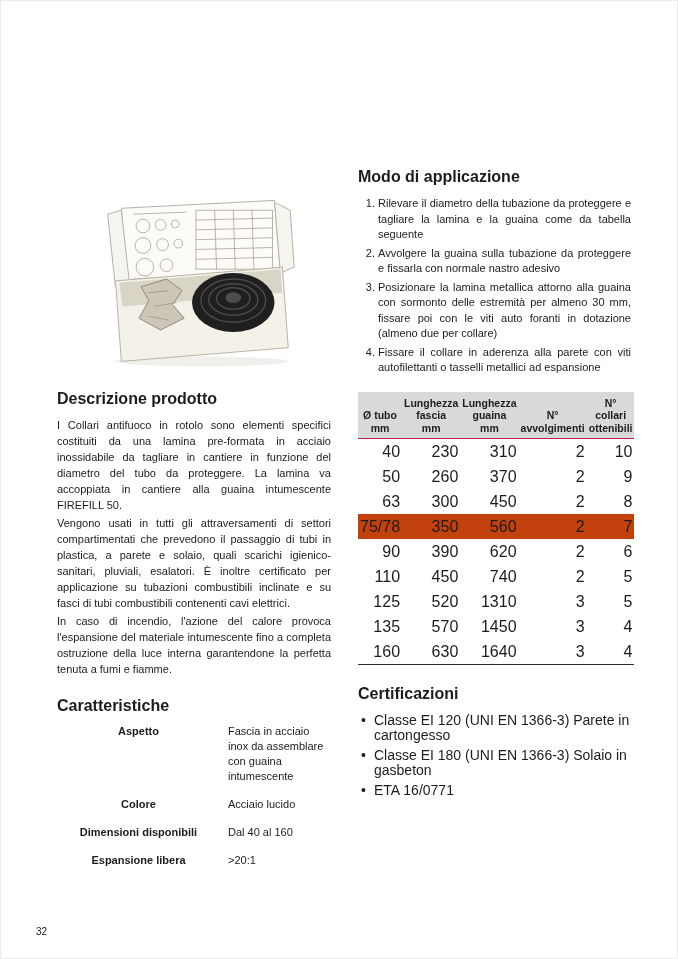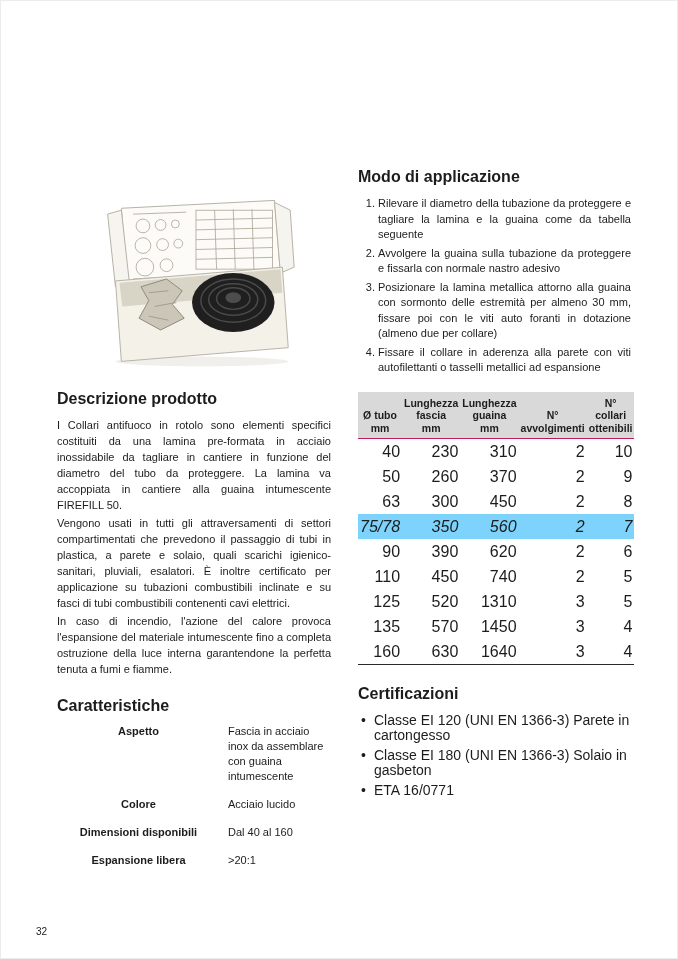--- a/index.html
+++ b/index.html
@@ -35,21 +35,21 @@
   ol.steps li { font-size:11px; line-height:15.5px; text-align:justify; margin-bottom:3px; }
 
   
   table.sizes { width:100%; border-collapse:collapse; margin-top:16px; }
   table.sizes th {
     background:#d9d9d9; font-weight:bold; font-size:10.5px; line-height:12.5px;
     padding:5px 2px 4px; vertical-align:bottom; white-space:pre-line;
     text-align:center; border-bottom:1px solid #be185d;
   }
   table.sizes td { font-size:16px; padding:3.5px 2px; text-align:right; }
-  table.sizes tbody tr:nth-child(4) { background:#7dd3fc;font-style:italic; }
+  table.sizes tbody tr:nth-child(4) { background:#c2410c; }
   table.sizes tbody tr:last-child td { border-bottom:1px solid #2a2a2a; }
 
   
   ul.certs { margin-top:10px; list-style:none; }
   ul.certs li { font-size:14px; line-height:15px; margin-bottom:5px; padding-left:16px; position:relative; }
   ul.certs li::before { content:"•"; position:absolute; left:3px; top:0; }
 
   .page-number { position:absolute; left:26px; top:926px; font-size:10px; color:#1c1c1c;margin-left:10px; }
 </style>
 </head>

